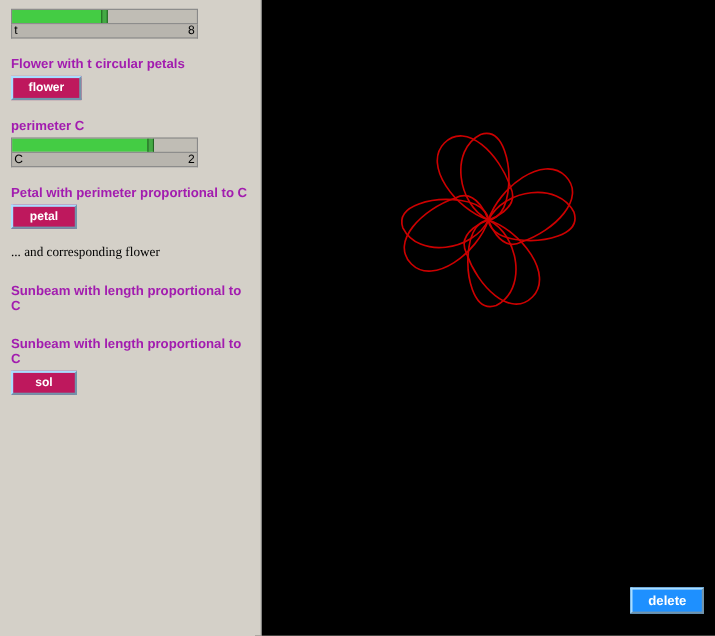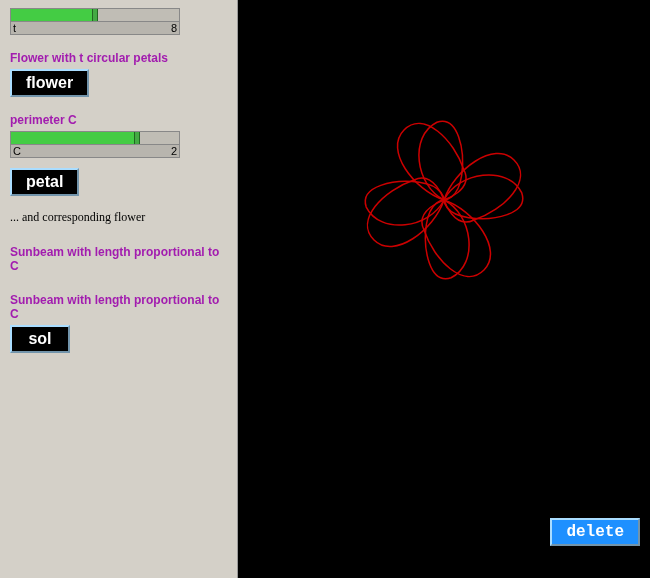--- a/index.html
+++ b/index.html
@@ -30,55 +30,54 @@
     }
 
     .section-label {
       font-size: 12px;
       margin: 6px 0 4px 0;
       color: #a21caf;
       font-weight: bold;
     }
 
     .btn {
-      background: #000000;
+      background: #be185d;
       color: #fff;
       border: 2px outset #aaddff;
       padding: 3px 14px;
-      font-size: 16px;
+      font-size: 11px;
       cursor: pointer;
       font-weight: bold;
       min-width: 60px;
       text-align: center;
       display: inline-block;
     }
 
     .section {
       margin-bottom: 10px;
     }
 
     .dots-label {
       font-size: 12px;
       color: #000;
       margin: 4px 0;
       font-family: Liberation Serif, serif;
     }
 
     .delete-btn {
       position: absolute;
-      bottom: 32px;
+      bottom: 20px;
       right: 10px;
       background: #1e90ff;
       color: #fff;
       border: 2px outset #aaddff;
       padding: 3px 14px;
-      font-size: 16px;
+      font-size: 12px;
       cursor: pointer;
       font-weight: bold;
-      font-family: Liberation Mono, monospace;
     }
 
     
     .canvas-svg {
       width: 100%;
       height: 100%;
     }
 
     .range-track-container {
       width: 170px;
@@ -145,20 +144,21 @@
       <div class="range-fill-green" style="width: 75%;"></div>
       <div class="range-handle" style="left: calc(75% - 3px);"></div>
     </div>
     <div class="range-value-row">
       <span>C</span>
       <span>2</span>
     </div>
   </div>
 
   <div class="section">
+    <div class="section-label">Petal with perimeter proportional to C</div>
     <button class="btn">petal</button>
   </div>
 
   <div class="section">
     <div class="dots-label">... and corresponding flower</div>
   </div>
 
   <div class="section">
     <div class="section-label">Sunbeam with length proportional to C</div>
   </div>

